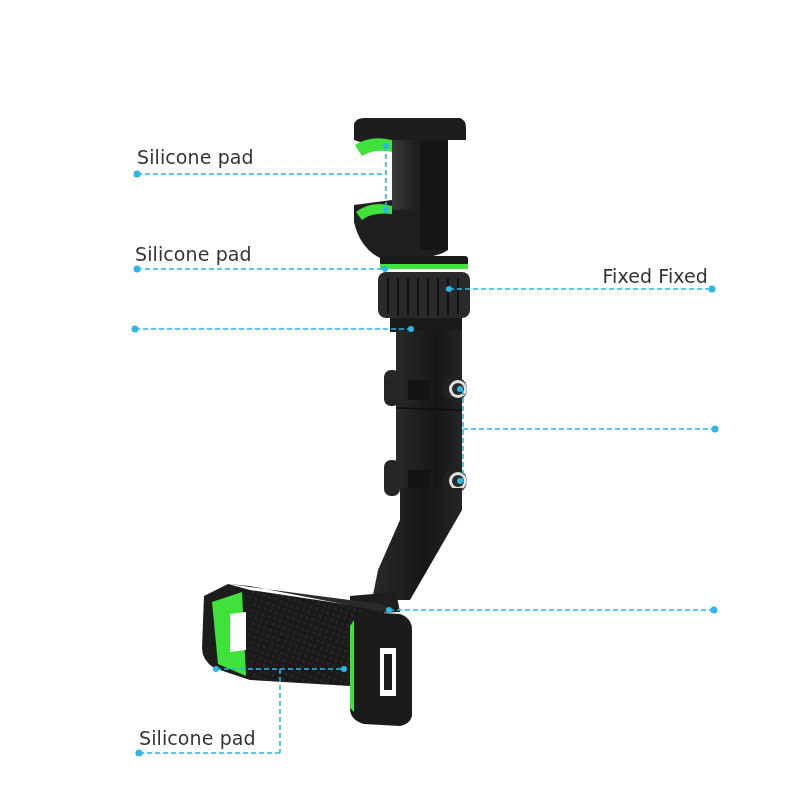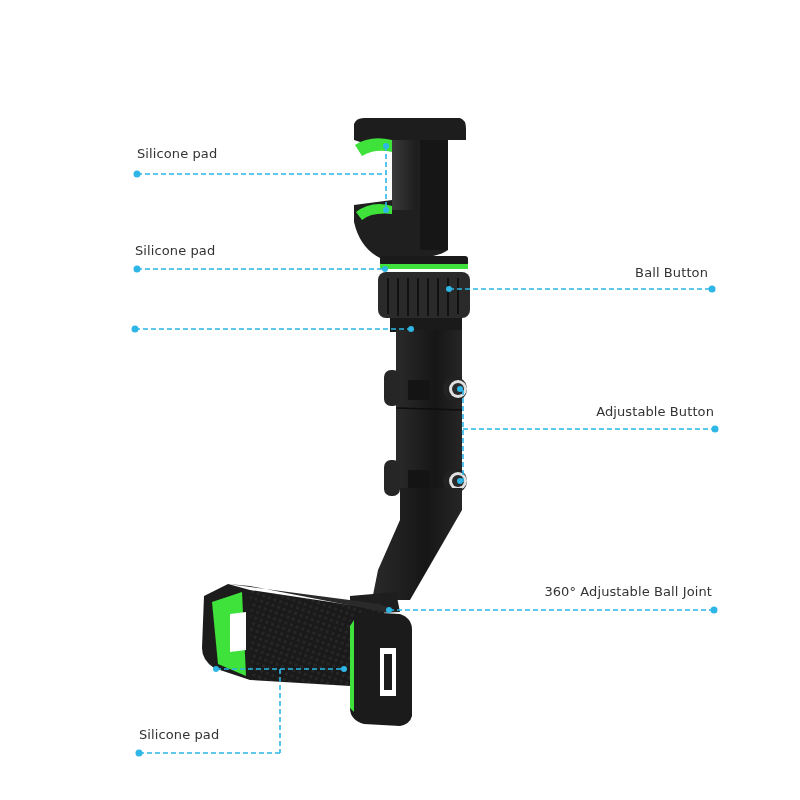--- a/index.html
+++ b/index.html
@@ -1,19 +1,19 @@
 <!DOCTYPE html>
 <html><head>
 <meta charset="utf-8">
 <style>
   html, body { margin: 0; padding: 0; background: #ffffff; }
   body { width: 800px; height: 800px; position: relative; overflow: hidden;
          font-family: "DejaVu Sans", sans-serif; }
   .stage { position: absolute; left: 0; top: 0; width: 800px; height: 800px; }
-  .label { position: absolute; font-size: 13px; color: #333333; white-space: nowrap;
+  .label { position: absolute; font-size: 19px; color: #333333; white-space: nowrap;
            letter-spacing: 0.1px; }
   .label.right { text-align: right; }
   svg.art { position: absolute; left: 0; top: 0; }
 </style>
 </head>
 <body>
 
 <div class="stage">
 
   <svg class="art" width="800" height="800" viewBox="0 0 800 800">
@@ -128,18 +128,16 @@
       <circle cx="389" cy="610" r="3"></circle>
         <circle cx="714" cy="610" r="3.5"></circle>
       <circle cx="216" cy="669" r="3"></circle>
         <circle cx="344" cy="669" r="3"></circle>
         <circle cx="139" cy="753" r="3.5"></circle>
     </g>
   </svg>
 
   <div class="label" style="left:137px; top:146px;">Silicone pad</div>
   <div class="label" style="left:135px; top:243px;">Silicone pad</div>
-  <div class="label right" style="right:92px; top:265px;">Ball Button</div>
-  <div class="label right" style="right:86px; top:404px;">Adjustable Button</div>
-  <div class="label right" style="right:88px; top:584px;">360° Adjustable Ball Joint</div>
+  <div class="label right" style="right:92px; top:265px;">Fixed Fixed</div>
   <div class="label" style="left:139px; top:727px;">Silicone pad</div>
 
 </div>
 
 </body></html>

